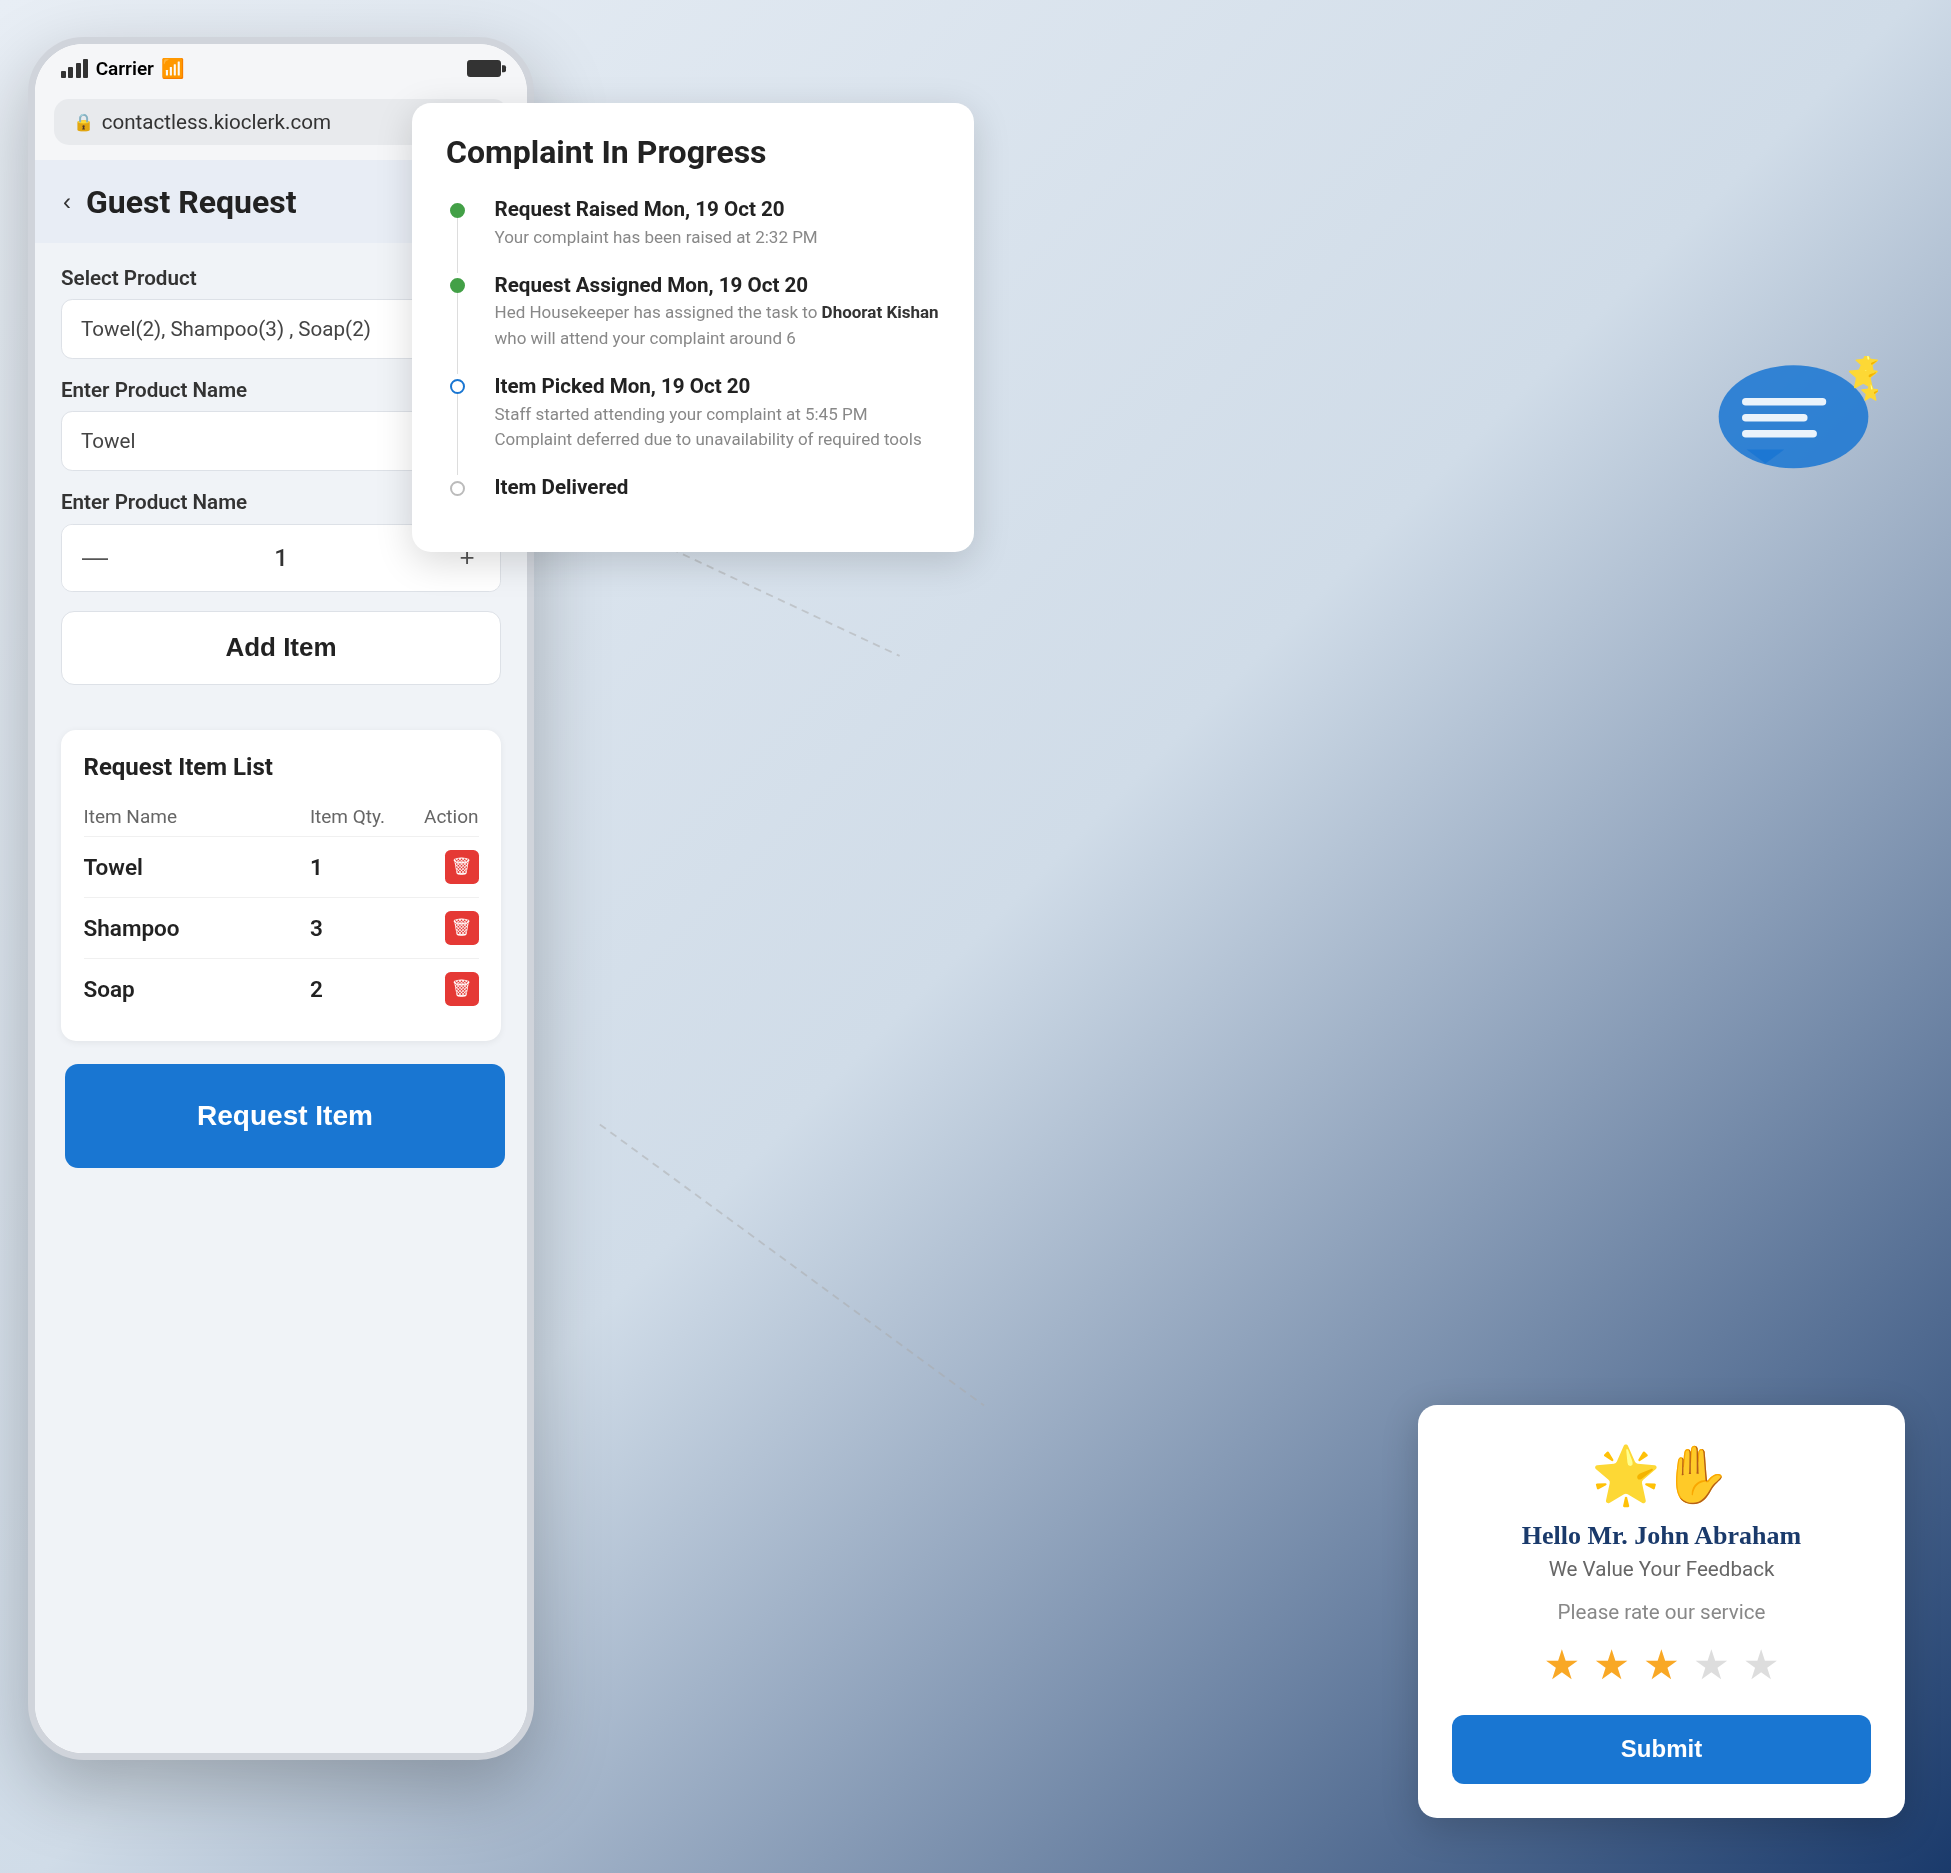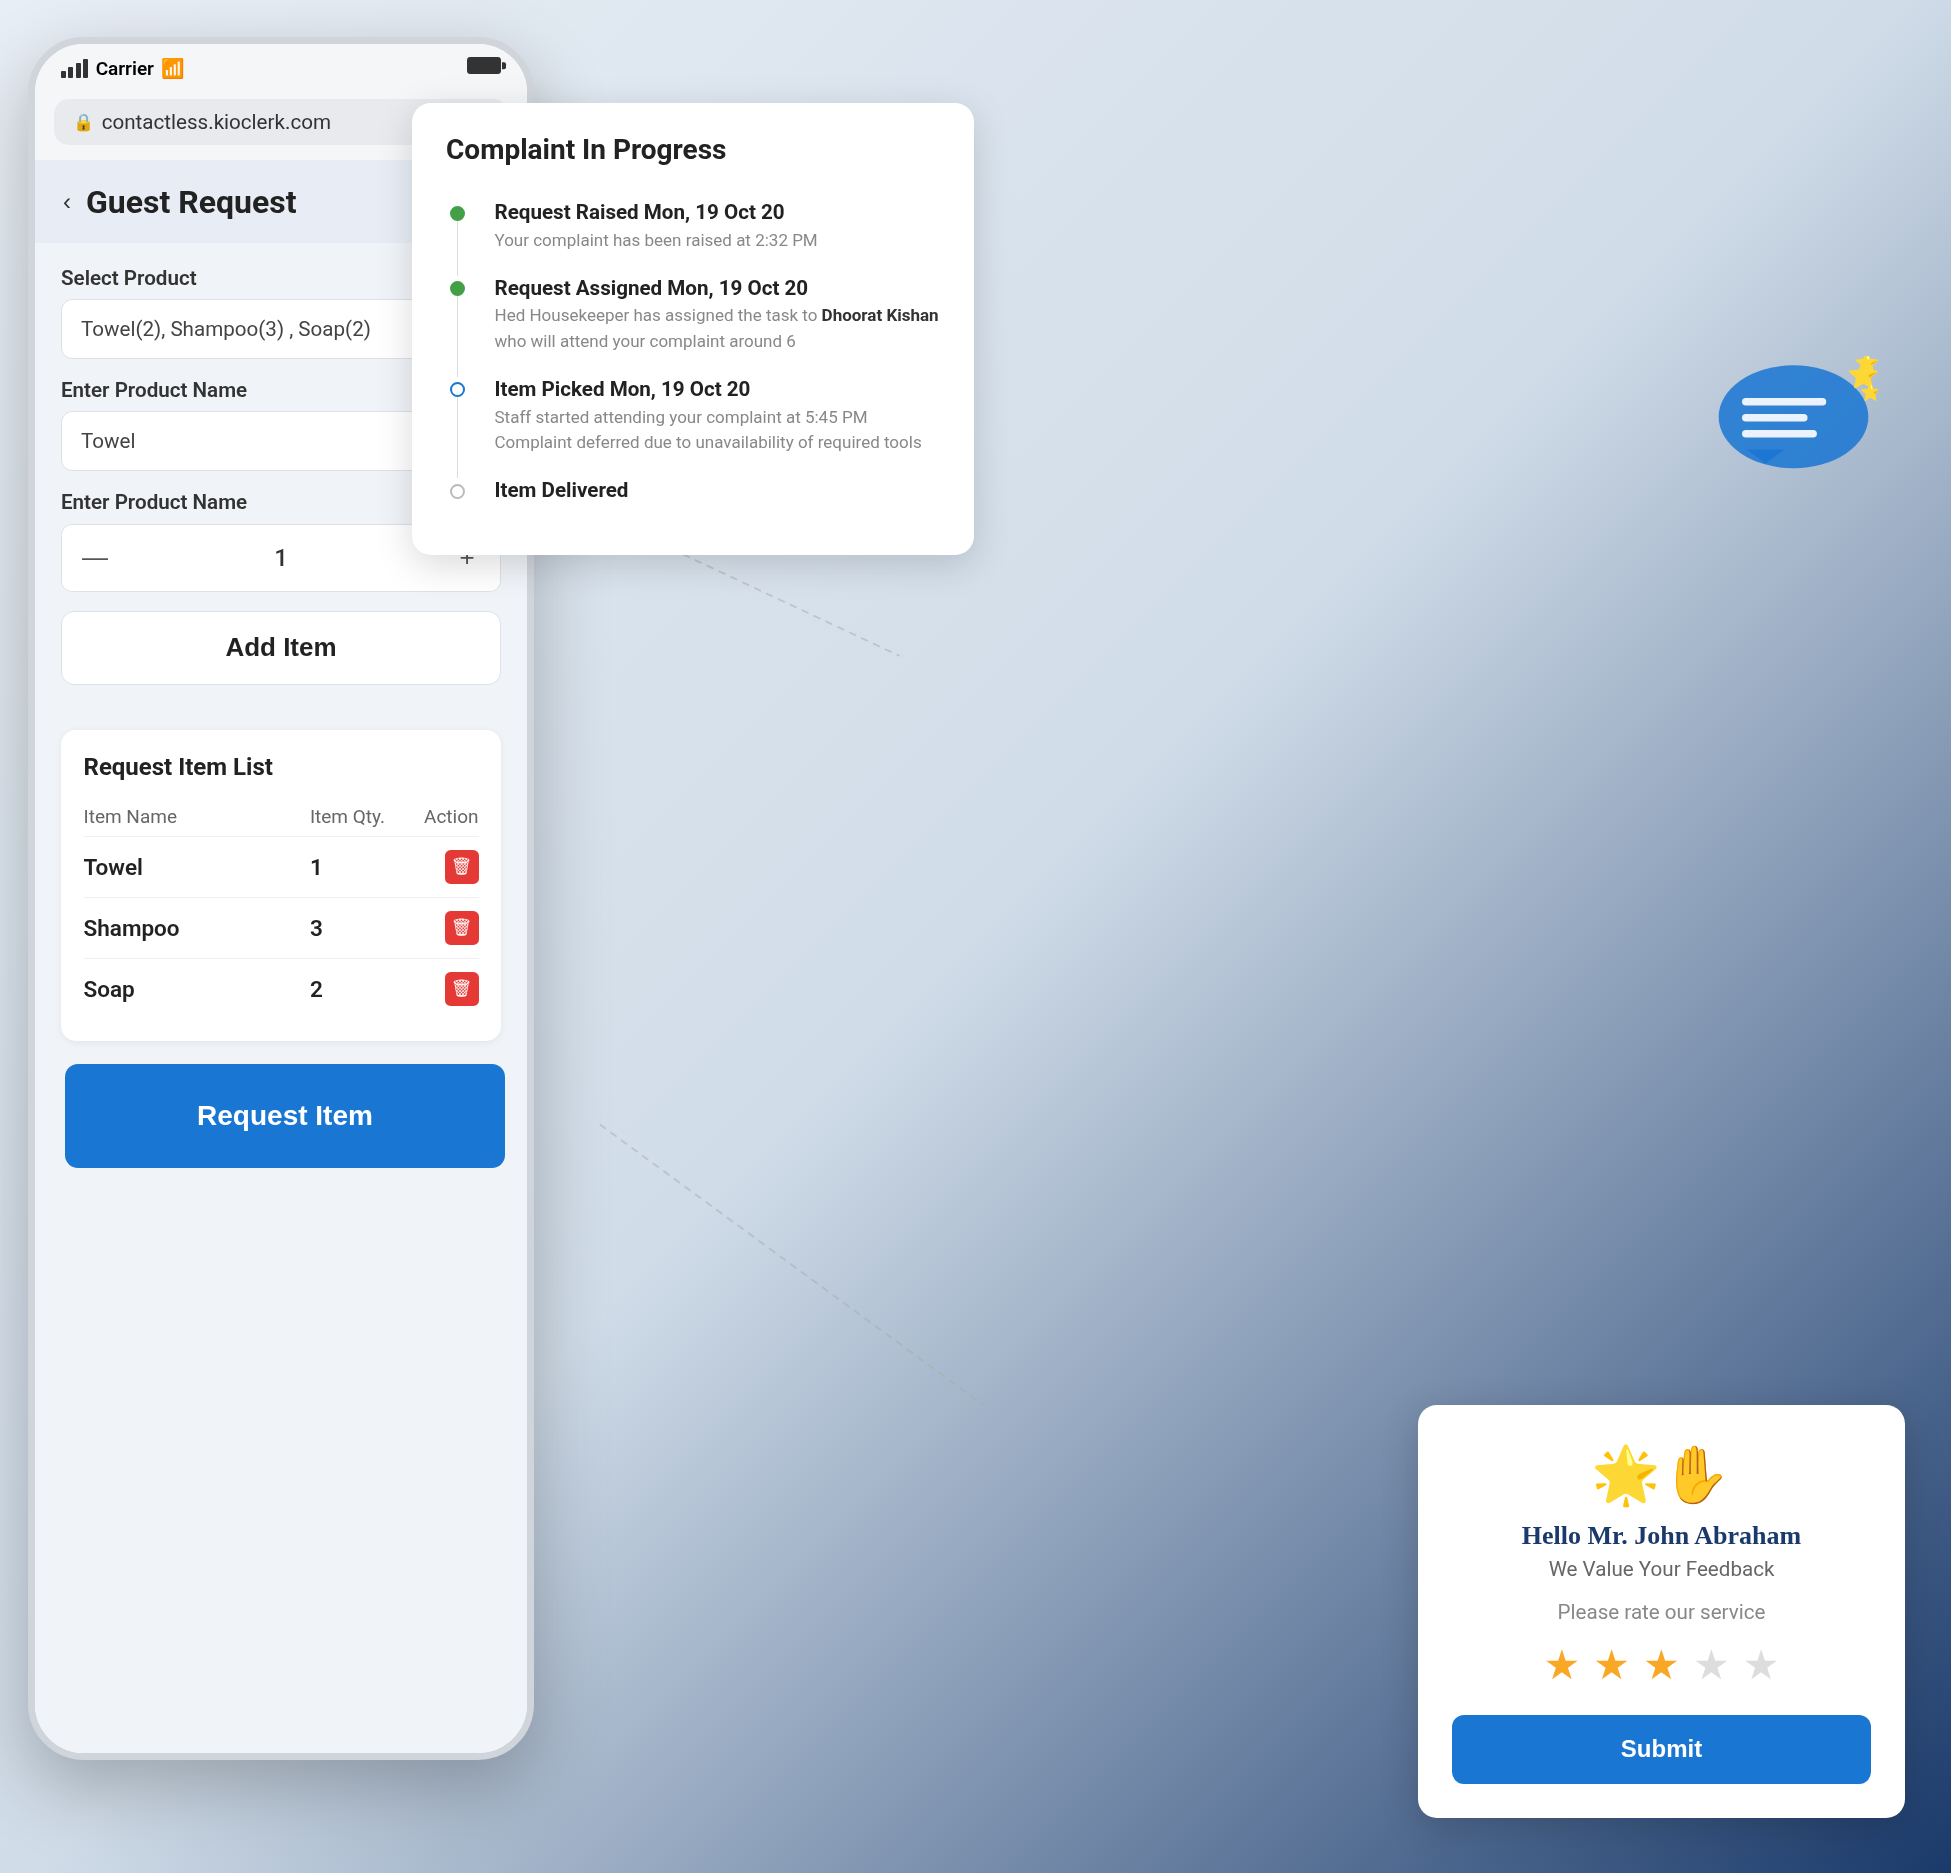--- a/index.html
+++ b/index.html
@@ -27,21 +27,21 @@
       box-shadow: 0 28px 75px rgba(0,0,0,0.25);
       overflow: hidden;
       position: relative;
       border: 7.5px solid #d0d4db;
     }
     .phone-status-bar {
       background: #f5f6f8;
       padding: 13px 26px 9.4px;
       display: flex;
       justify-content: space-between;
-      align-items: flex-start;
+      align-items: center;
       font-size: 20.6px;
       font-weight: 600;
     }
     .status-left { display: flex; align-items: center; gap: 7.5px; }
     .signal-bars { display: flex; align-items: flex-end; gap: 2.8px; }
     .signal-bars span {
       display: inline-block; width: 4.7px; background: #333; border-radius: 0.9px;
     }
     .signal-bars span:nth-child(1) { height: 7.5px; }
     .signal-bars span:nth-child(2) { height: 11.2px; }
@@ -212,24 +212,24 @@
       top: 103px;
       left: 412px;
       width: 562px;
       background: #fff;
       border-radius: 19px;
       box-shadow: 0 9.4px 37px rgba(0,0,0,0.15);
       padding: 30px 34px;
       z-index: 10;
     }
     .complaint-title {
-      font-size: 28px;
+      font-size: 32px;
       font-weight: 700;
       color: #222;
-      margin-bottom: 34px;
+      margin-bottom: 26px;
     }
     .timeline { position: relative; padding-left: 22.5px; }
     .timeline-item {
       position: relative;
       margin-bottom: 22.5px;
       padding-left: 26px;
     }
     .timeline-item::before {
       content: '';
       position: absolute;

